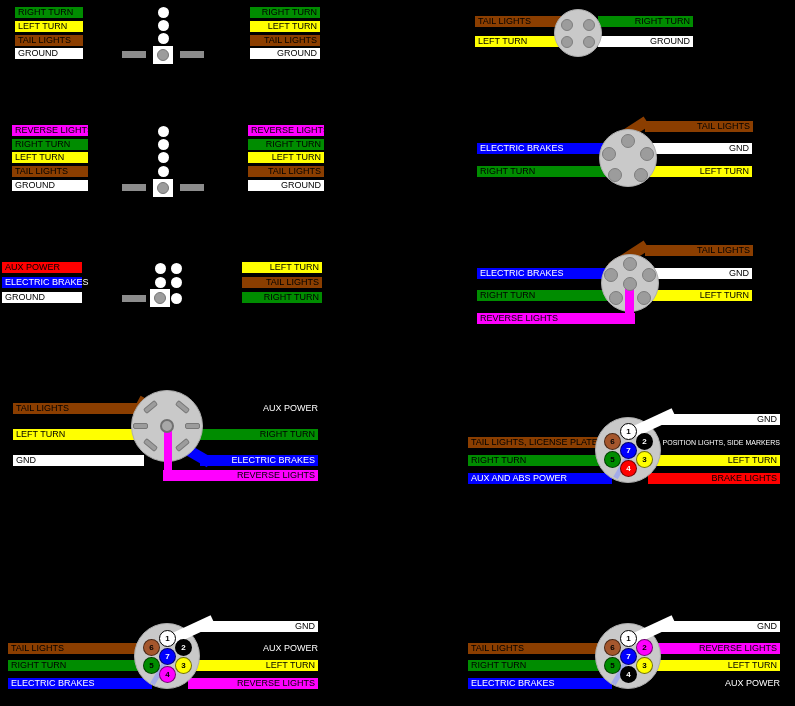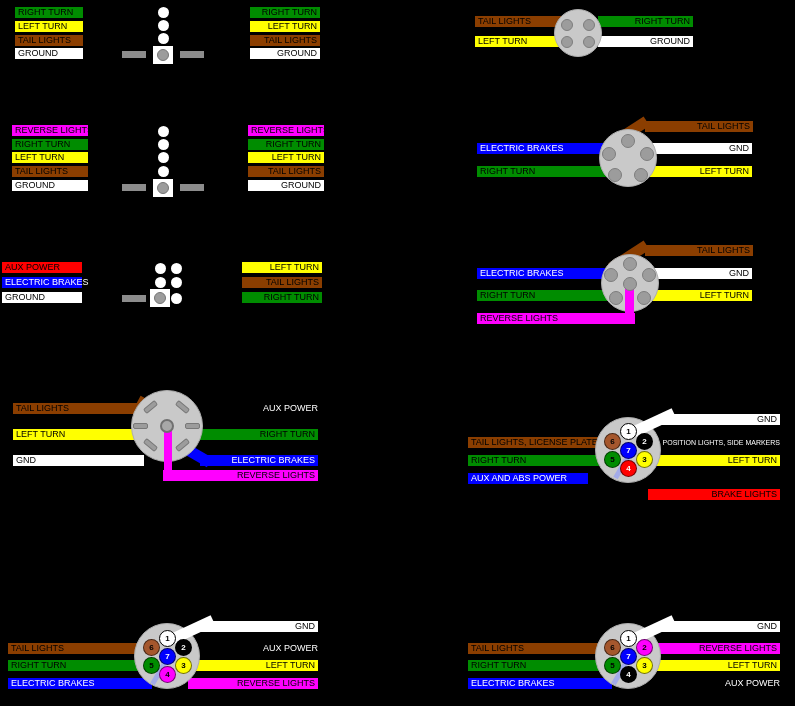--- a/index.html
+++ b/index.html
@@ -180,22 +180,22 @@
     <div class="blade" style="left:175px;top:442px;transform:rotate(-40deg);"></div>
     <div class="cpin" style="left:160px;top:419px;"></div>
   </div>
 
   <div>
     <div class="b cw tr" style="left:660px;top:414px;width:120px;">GND</div>
     <div class="b cbr" style="left:468px;top:437px;width:144px;">TAIL LIGHTS, LICENSE PLATE</div>
     <div class="pl pl7" style="left:655px;top:437px;width:125px;text-align:right;">POSITION LIGHTS, SIDE MARKERS</div>
     <div class="b cg" style="left:468px;top:455px;width:144px;">RIGHT TURN</div>
     <div class="b cy tr" style="left:640px;top:455px;width:140px;">LEFT TURN</div>
-    <div class="b cb" style="left:468px;top:473px;width:120px;">AUX AND ABS POWER</div>
-    <div class="b cr tr" style="left:648px;top:473px;width:132px;margin-top:16px;">BRAKE LIGHTS</div>
+    <div class="b cb" style="left:468px;top:473px;width:144px;">AUX AND ABS POWER</div>
+    <div class="b cr tr" style="left:648px;top:473px;width:132px;">BRAKE LIGHTS</div>
     <div class="circ" style="left:595px;top:417px;width:66px;height:66px;"></div>
     <div class="seg z3 cw" style="left:632px;top:417px;width:44px;height:11px;transform:rotate(-25deg);"></div>
     <div class="seg z3" style="left:620px;top:452px;width:5px;height:28px;background:#A3ABE8;transform:rotate(30deg);"></div>
     <div class="np np-white" style="left:620px;top:423px;">1</div>
     <div class="np np-black" style="left:636px;top:433px;">2</div>
     <div class="np np-yellow" style="left:636px;top:451px;">3</div>
     <div class="np np-red" style="left:620px;top:460px;">4</div>
     <div class="np np-green" style="left:604px;top:451px;">5</div>
     <div class="np np-brown" style="left:604px;top:433px;">6</div>
     <div class="np np-blue" style="left:620px;top:442px;">7</div>

